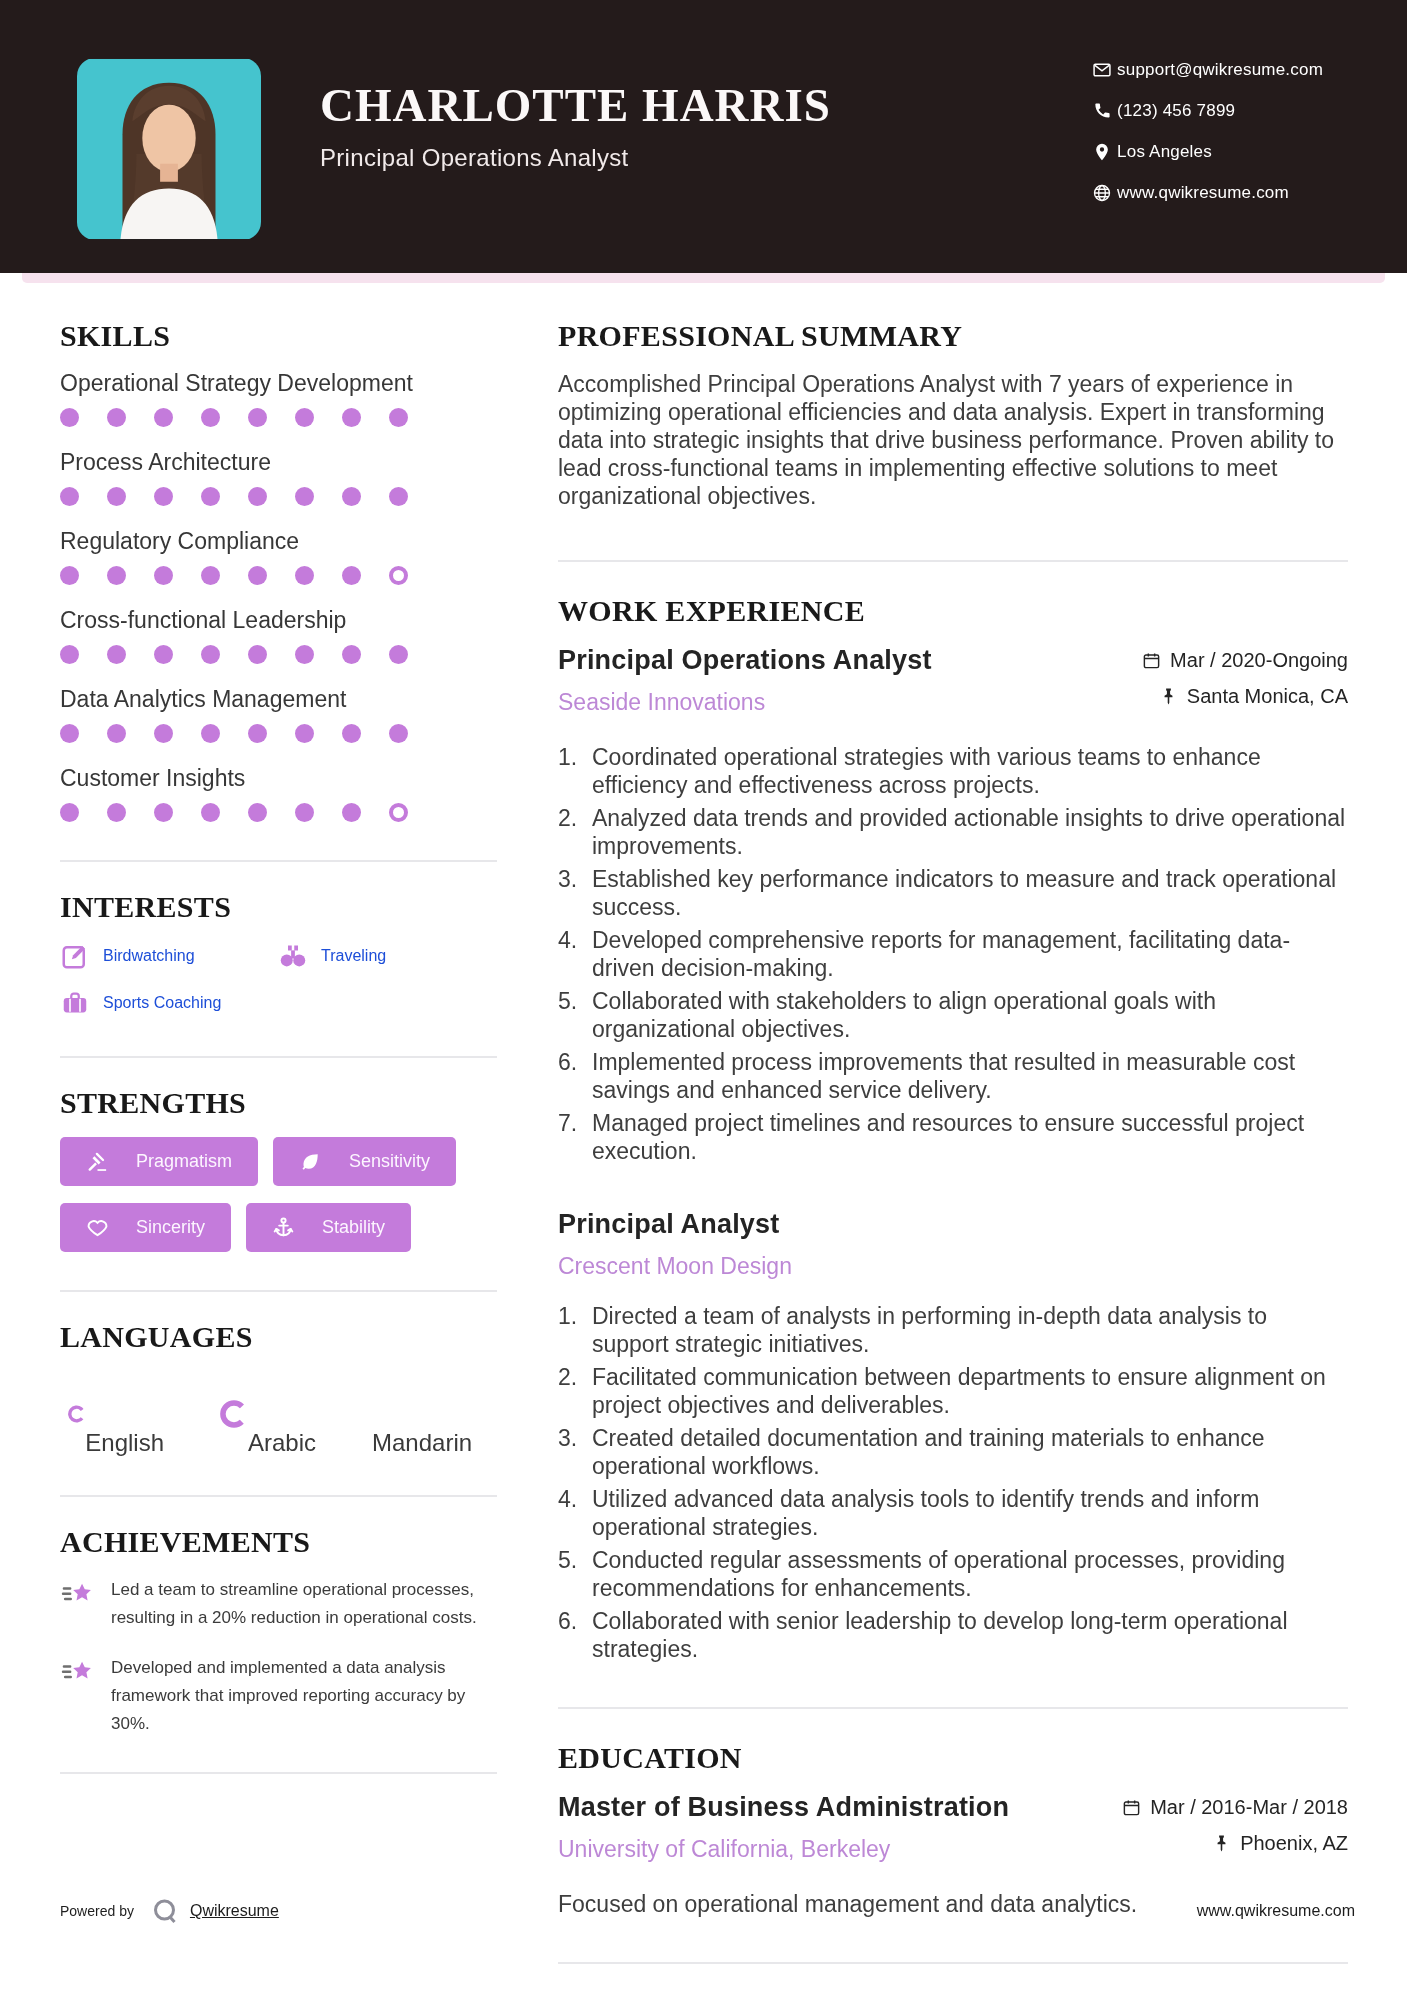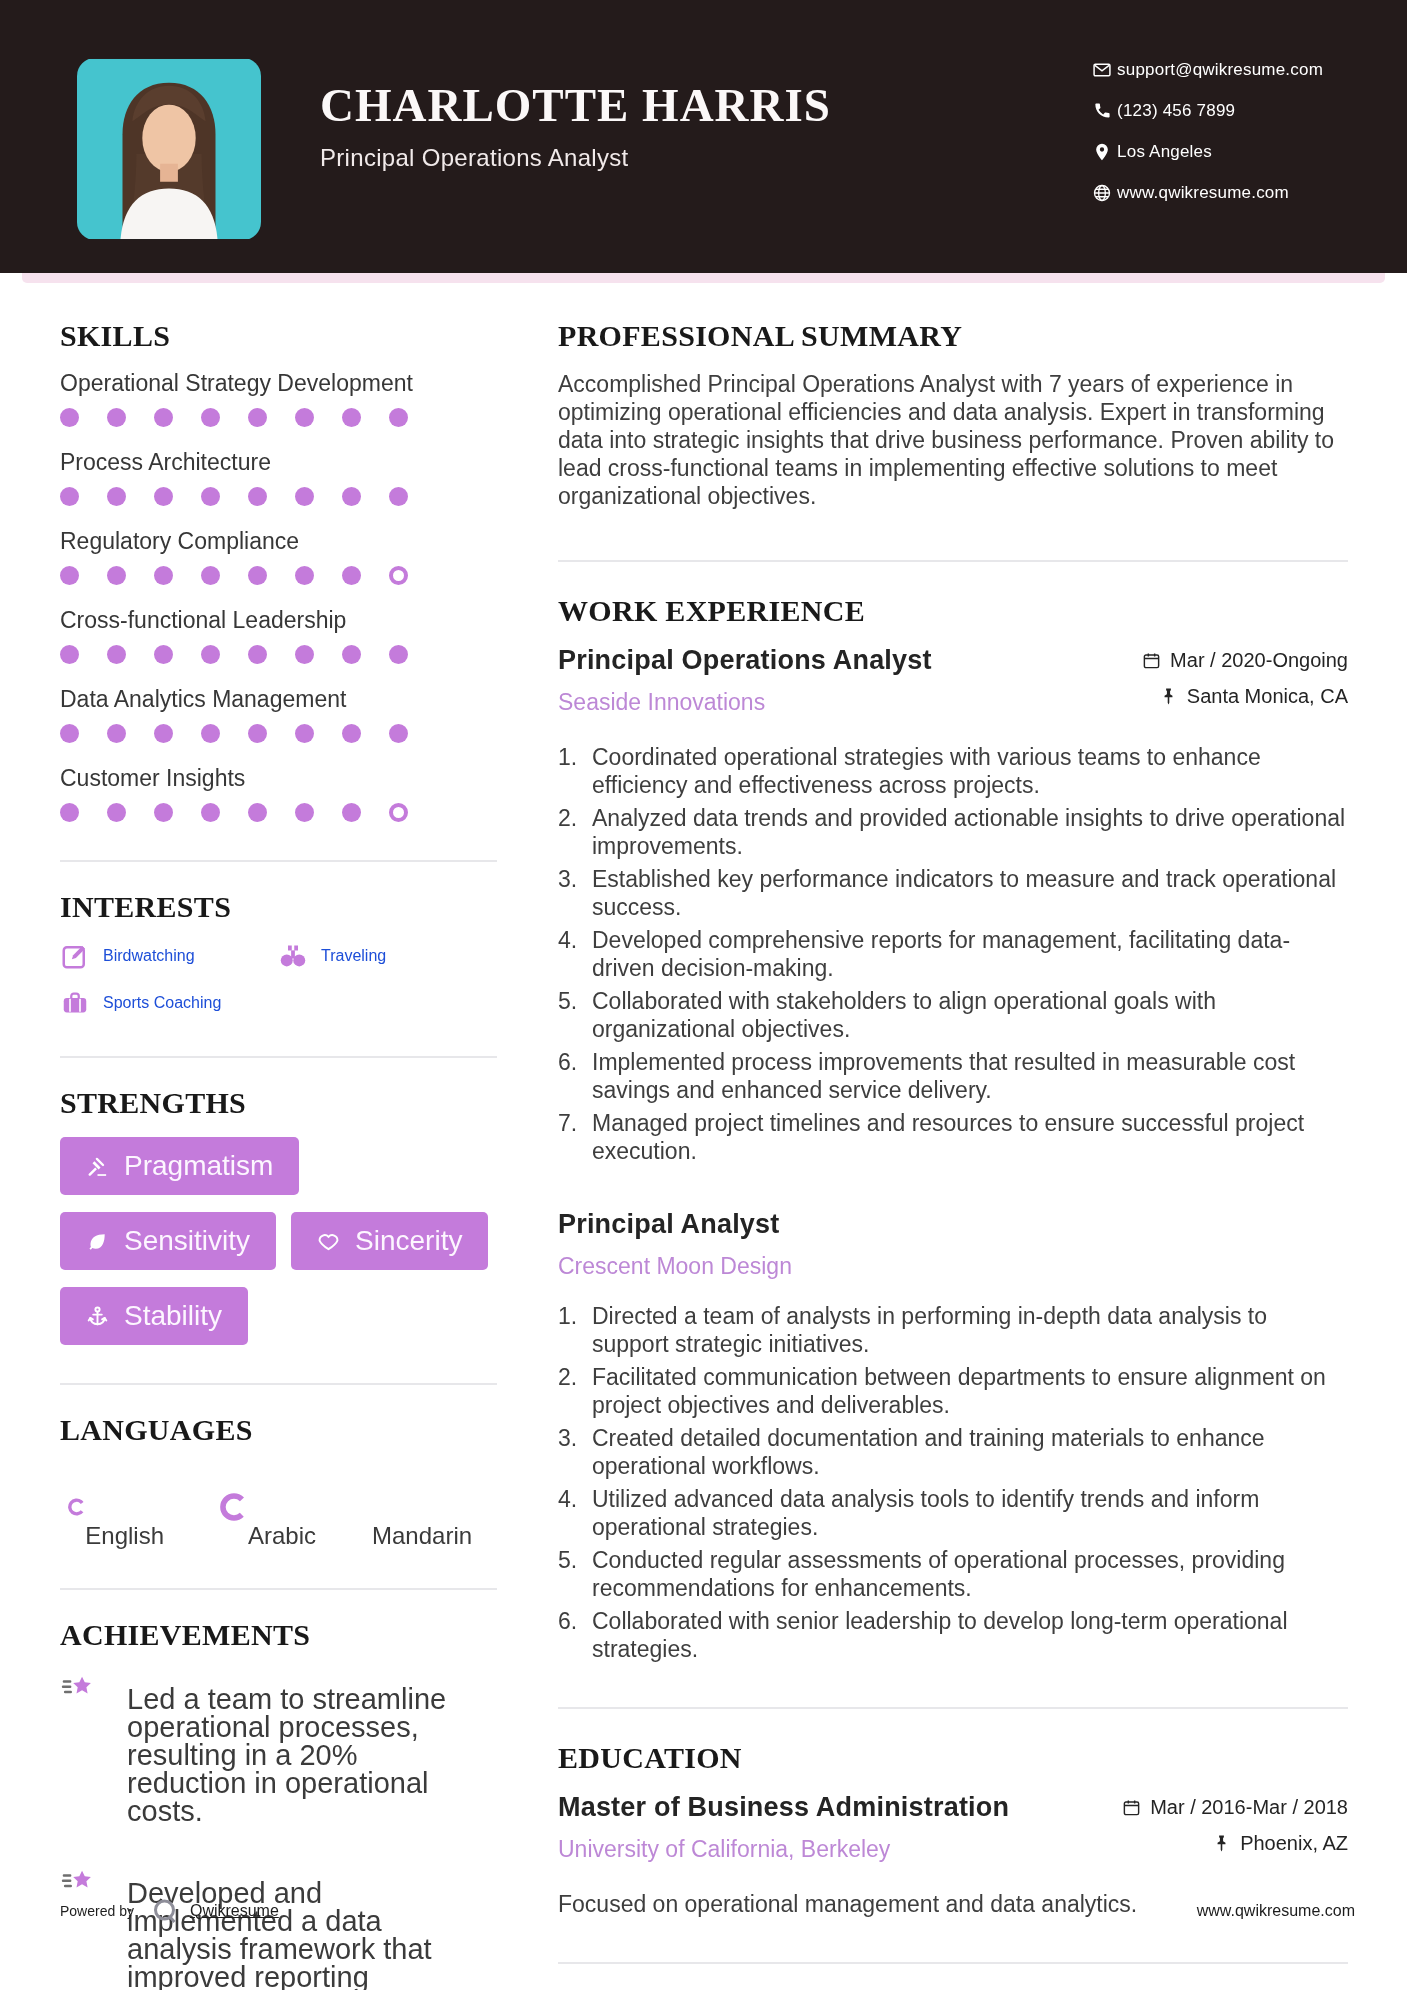--- a/index.html
+++ b/index.html
@@ -48,34 +48,34 @@
   .dot.filled{background:var(--accent)}
   .dot.empty{border:4px solid var(--accent);background:#fff}
 
   
   .interests-grid{display:grid;grid-template-columns:218px 1fr;row-gap:17px;margin-top:6px}
   .interest{display:flex;align-items:center;gap:13px;font-size:16px;color:#1d4ed8}
   .interest .ic{width:30px;height:30px;color:var(--accent);flex:none}
 
   
   .badges{display:flex;flex-wrap:wrap;gap:17px 15px;margin-top:10px}
-  .badge{display:inline-flex;align-items:center;gap:15px;background:var(--accent);
-         color:#fdf6ff;font-size:28px;padding:13px 26px;border-radius:5px}
+  .badge{display:inline-flex;align-items:center;gap:27px;background:var(--accent);
+         color:#fdf6ff;font-size:18px;padding:13px 26px;border-radius:5px}
   .badge .ic{width:23px;height:23px;color:#fff;flex:none}
 
   
   .langs{display:flex;gap:56px;margin:16px 0 0 8px}
   .lang{display:flex;flex-direction:row;align-items:flex-end;width:96px}
   .lang svg{width:86px;height:86px}
   .lang-label{margin-top:22px;font-size:24px;color:#3a3a3a}
 
   
   .ach{display:flex;gap:15px;margin-bottom:22px}
   .ach .ic{width:36px;height:36px;flex:none;margin-top:0}
-  .ach p{margin:16px;font-size:29px;line-height:28px;color:#3b3b3b}
+  .ach p{margin:0;font-size:17px;line-height:28px;color:#3b3b3b}
 
   
   .summary-text{margin:0;font-size:23px;line-height:28px;color:var(--body)}
   .job{margin-bottom:44px}
   .job-head{display:flex;justify-content:space-between;align-items:flex-start;margin-bottom:22px}
   .jt{margin:0 0 13px;font-size:27px;font-weight:700;color:#242424;letter-spacing:.2px}
   .company{font-size:23px;color:var(--accent-light)}
   .meta{text-align:right;flex:none;padding-top:4px}
   .meta-row{display:flex;justify-content:flex-end;align-items:center;gap:9px;
             font-size:20px;color:#242424;margin-bottom:13px}

